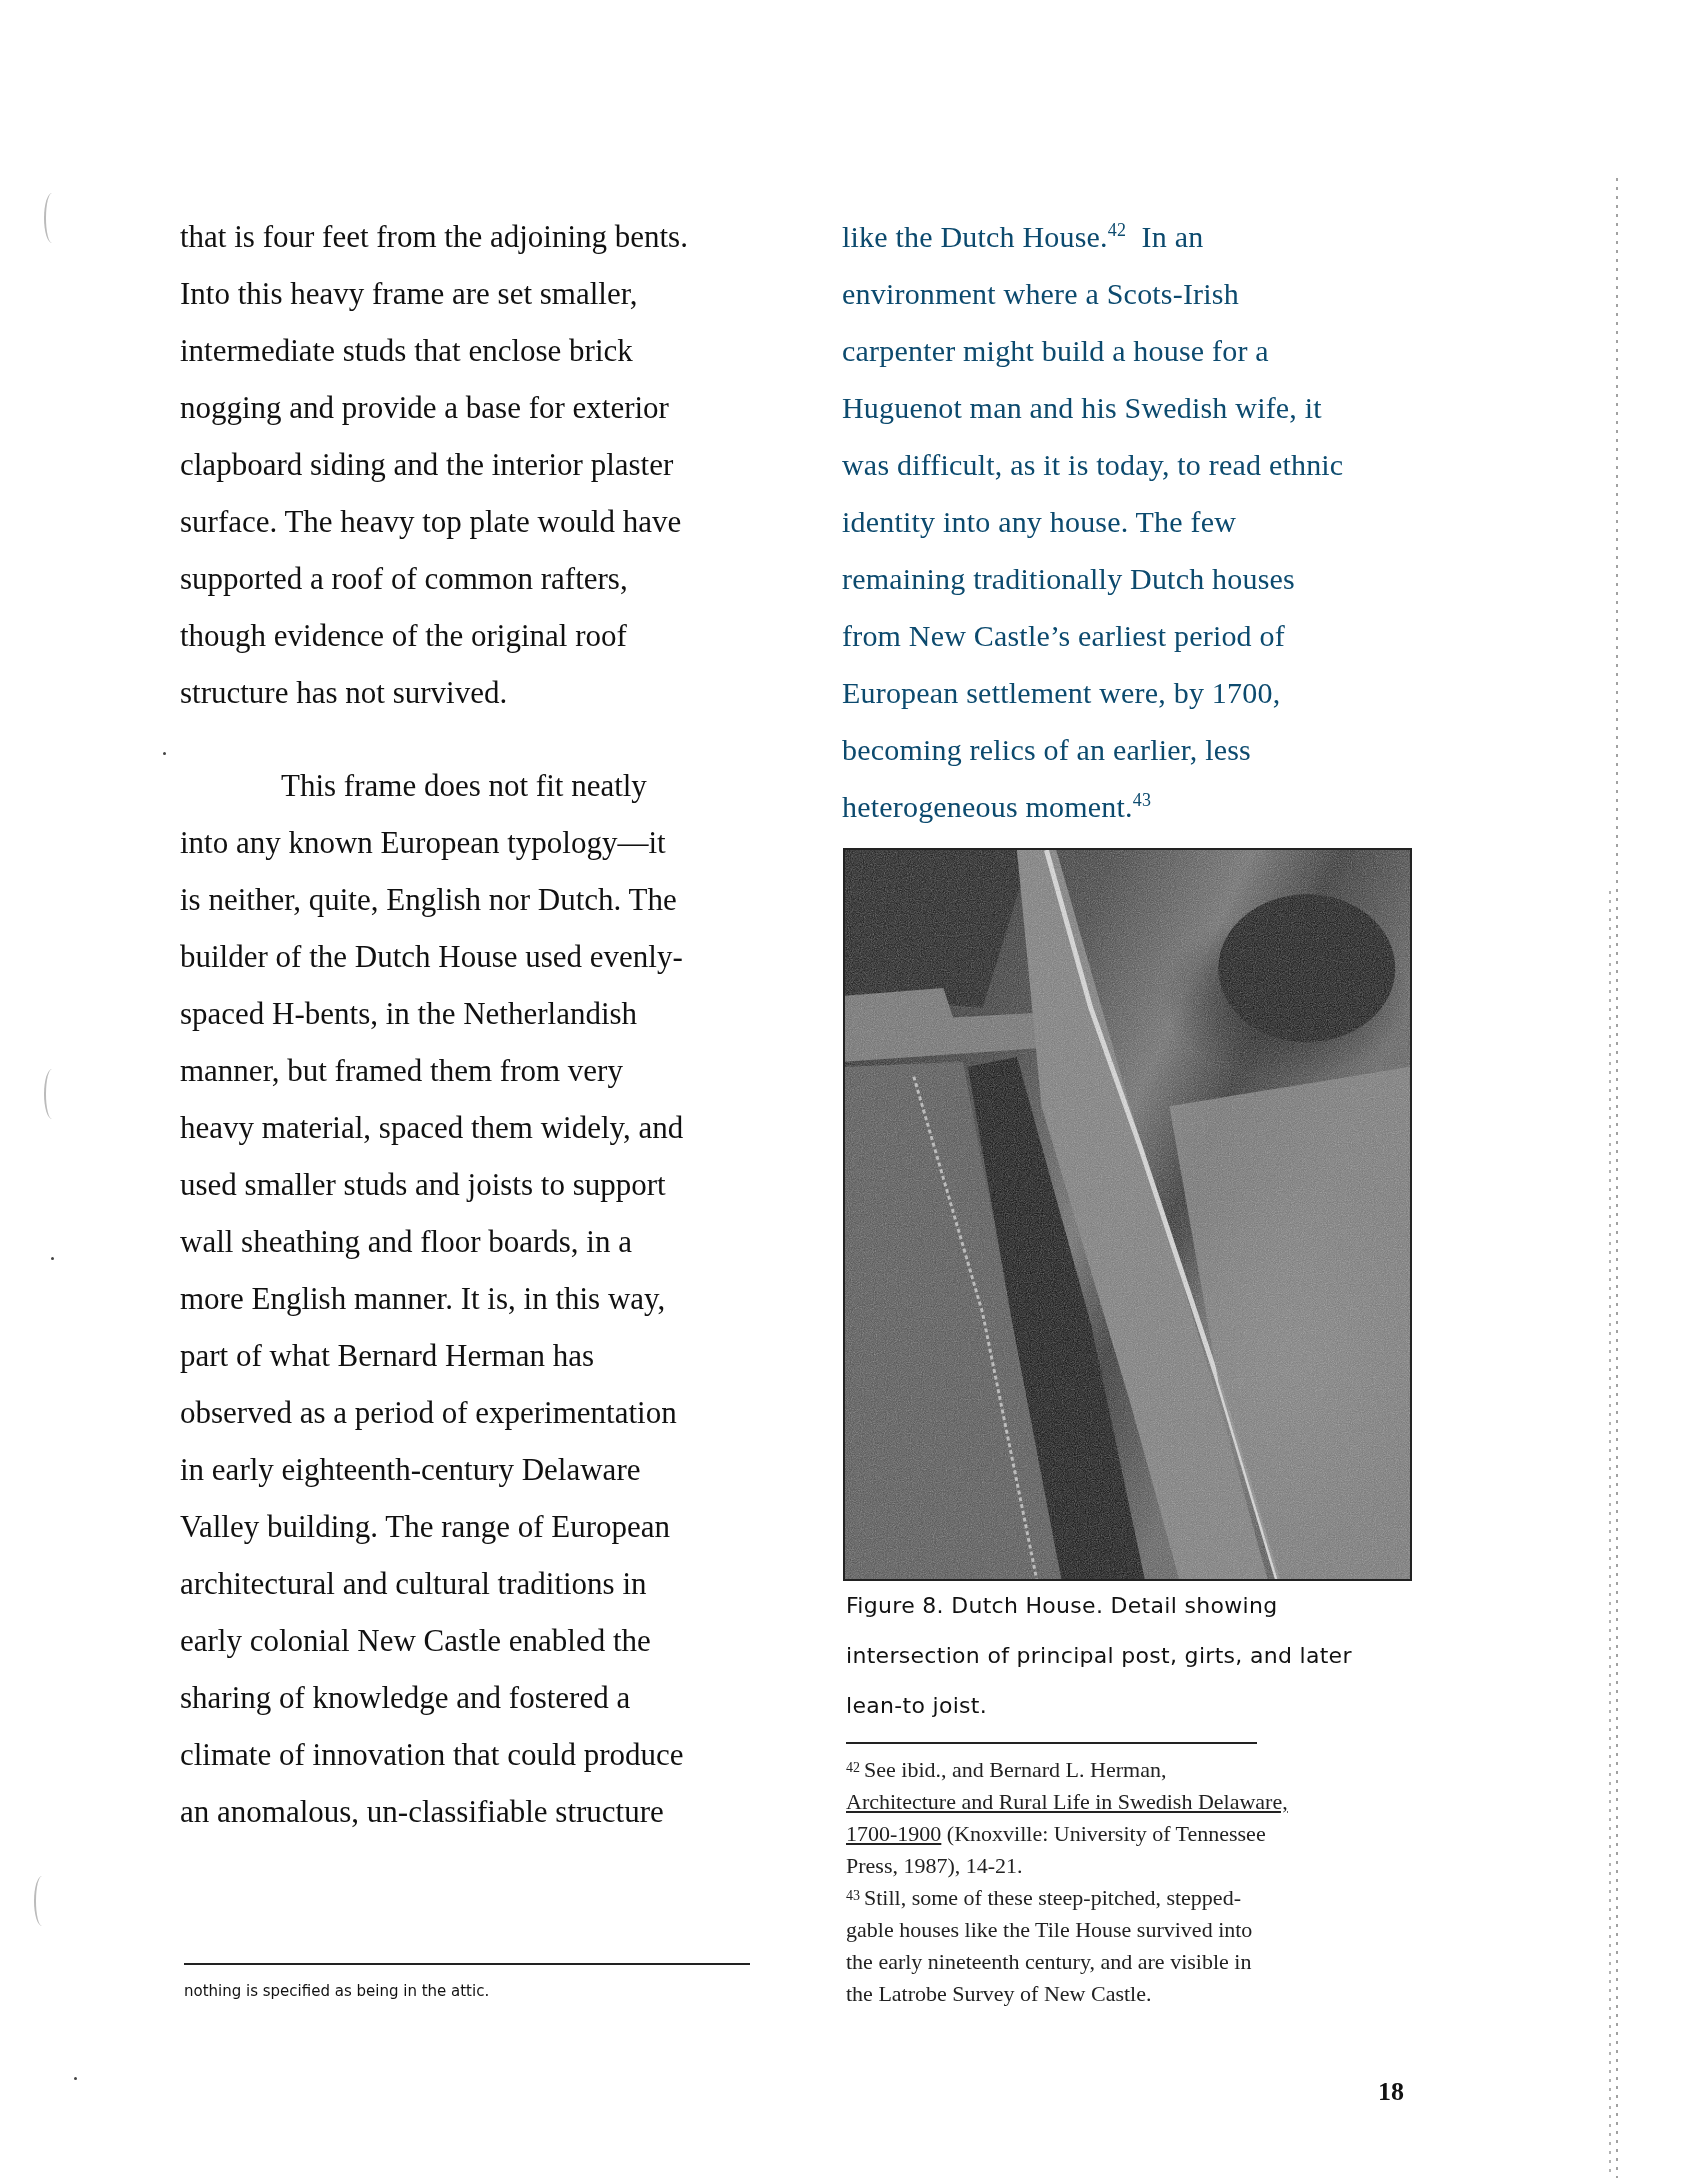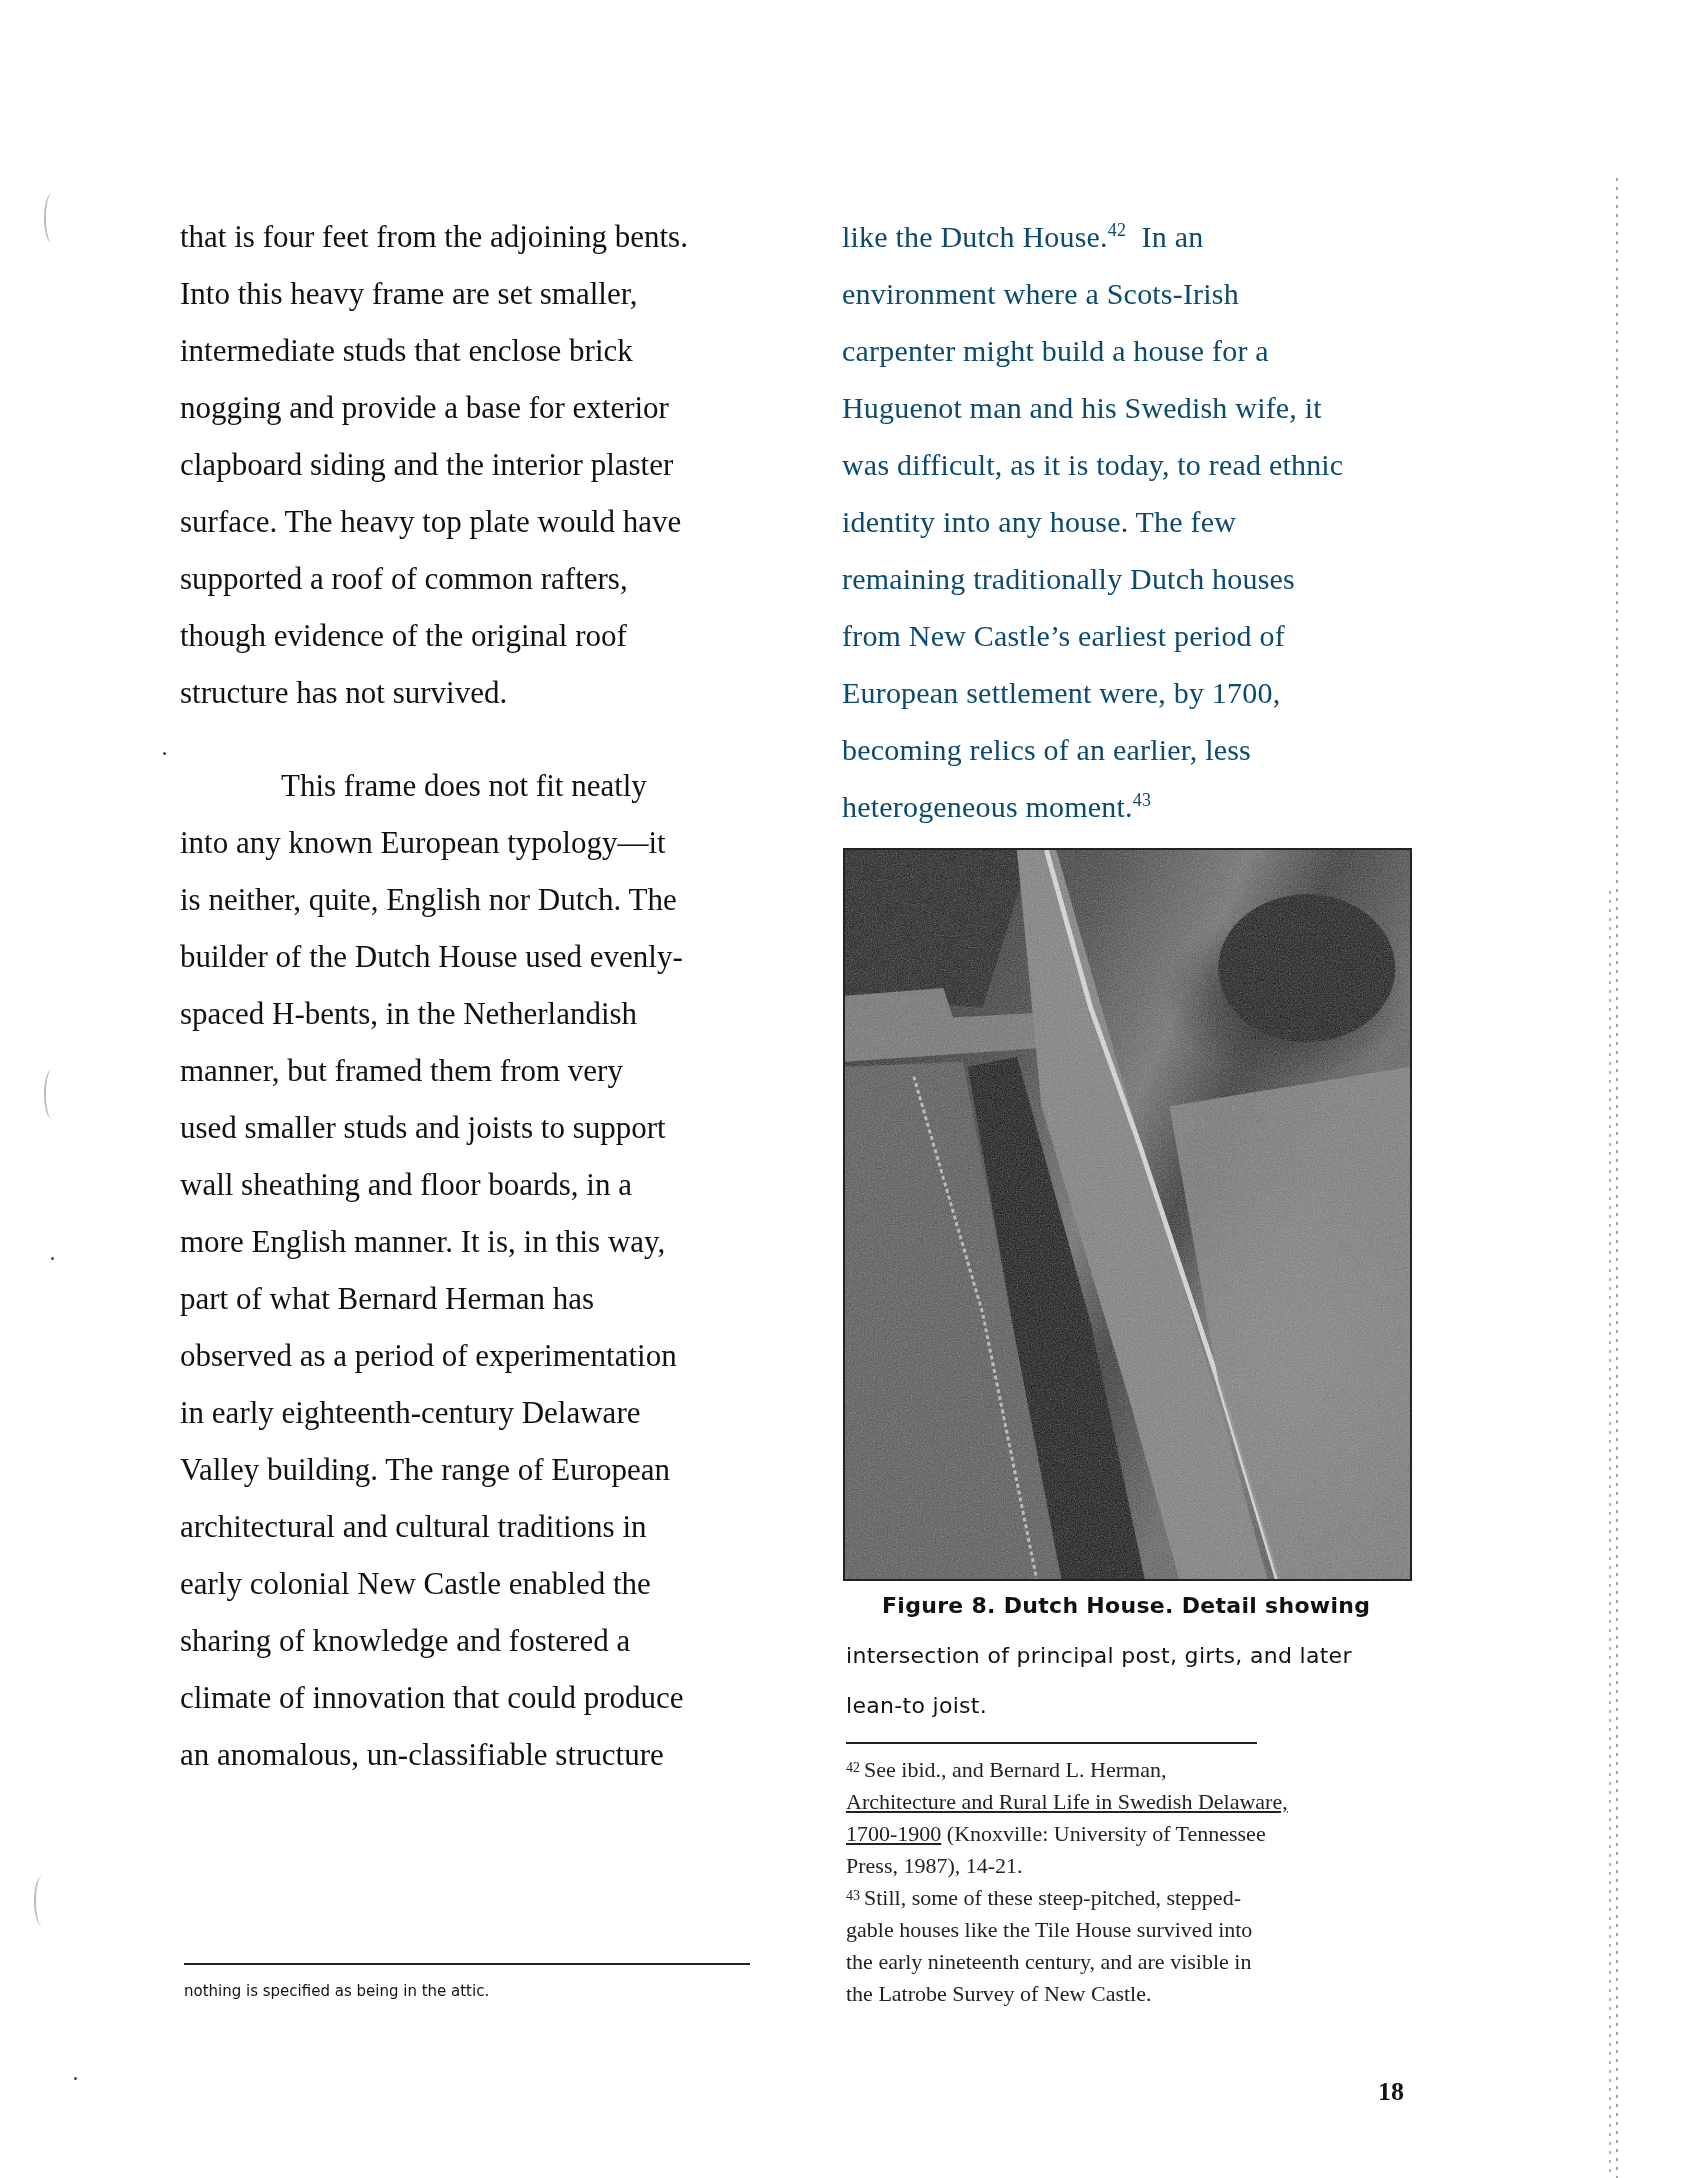--- a/index.html
+++ b/index.html
@@ -24,21 +24,21 @@
               radial-gradient(ellipse 178px 119px at 78% 20%, #0c0c0c 0%, transparent 70%),
               radial-gradient(ellipse 218px 257px at 80% 70%, #8a8a8a 0%, transparent 70%),
               linear-gradient(115deg, #1a1a1a 0%, #3a3a3a 30%, #6a6a6a 45%, #2a2a2a 55%, #5c5c5c 70%, #444 100%);
   }
   .figure svg { position:absolute; left:0; top:0; width:100%; height:100%; }
 
   .caption { position:absolute; left:846px; top:1581px; width:574px;
              font-family:"DejaVu Sans", "Liberation Sans", sans-serif; font-size:22px;
              line-height:50px; color:#111; letter-spacing:0.3px; }
   .caption .line { white-space:nowrap; }
-  .caption .line:first-child { font-weight:bold;margin-left:36px; }
+  .caption .line:first-child { font-weight:normal; }
 
   .fn-rule { position:absolute; height:2px; background:#222; }
   .fn-rule-right { left:846px; top:1742px; width:411px; }
   .fn-rule-left { left:184px; top:1963px; width:566px; }
 
   .footnotes-right { position:absolute; left:846px; top:1754px; width:574px;
                      font-family:"Liberation Serif", serif; font-size:22px; line-height:32px; color:#222; }
   .footnotes-right .line { white-space:nowrap; }
   .fn-sup { font-size:14px; vertical-align:top; position:relative; top:-2px; margin-right:4px; }
   .ul { text-decoration:underline; }
@@ -83,20 +83,21 @@
       <div class="body-line">structure has not survived.</div>
     </div>
     <div class="para-gap"></div>
     <div>
       <div class="body-line indent">This frame does not fit neatly</div>
       <div class="body-line">into any known European typology—it</div>
       <div class="body-line">is neither, quite, English nor Dutch. The</div>
       <div class="body-line">builder of the Dutch House used evenly-</div>
       <div class="body-line">spaced H-bents, in the Netherlandish</div>
       <div class="body-line">manner, but framed them from very</div>
+      <div class="body-line">heavy material, spaced them widely, and</div>
       <div class="body-line">used smaller studs and joists to support</div>
       <div class="body-line">wall sheathing and floor boards, in a</div>
       <div class="body-line">more English manner.  It is, in this way,</div>
       <div class="body-line">part of what Bernard Herman has</div>
       <div class="body-line">observed as a period of experimentation</div>
       <div class="body-line">in early eighteenth-century Delaware</div>
       <div class="body-line">Valley building.  The range of European</div>
       <div class="body-line">architectural and cultural traditions in</div>
       <div class="body-line">early colonial New Castle enabled the</div>
       <div class="body-line">sharing of knowledge and fostered a</div>

